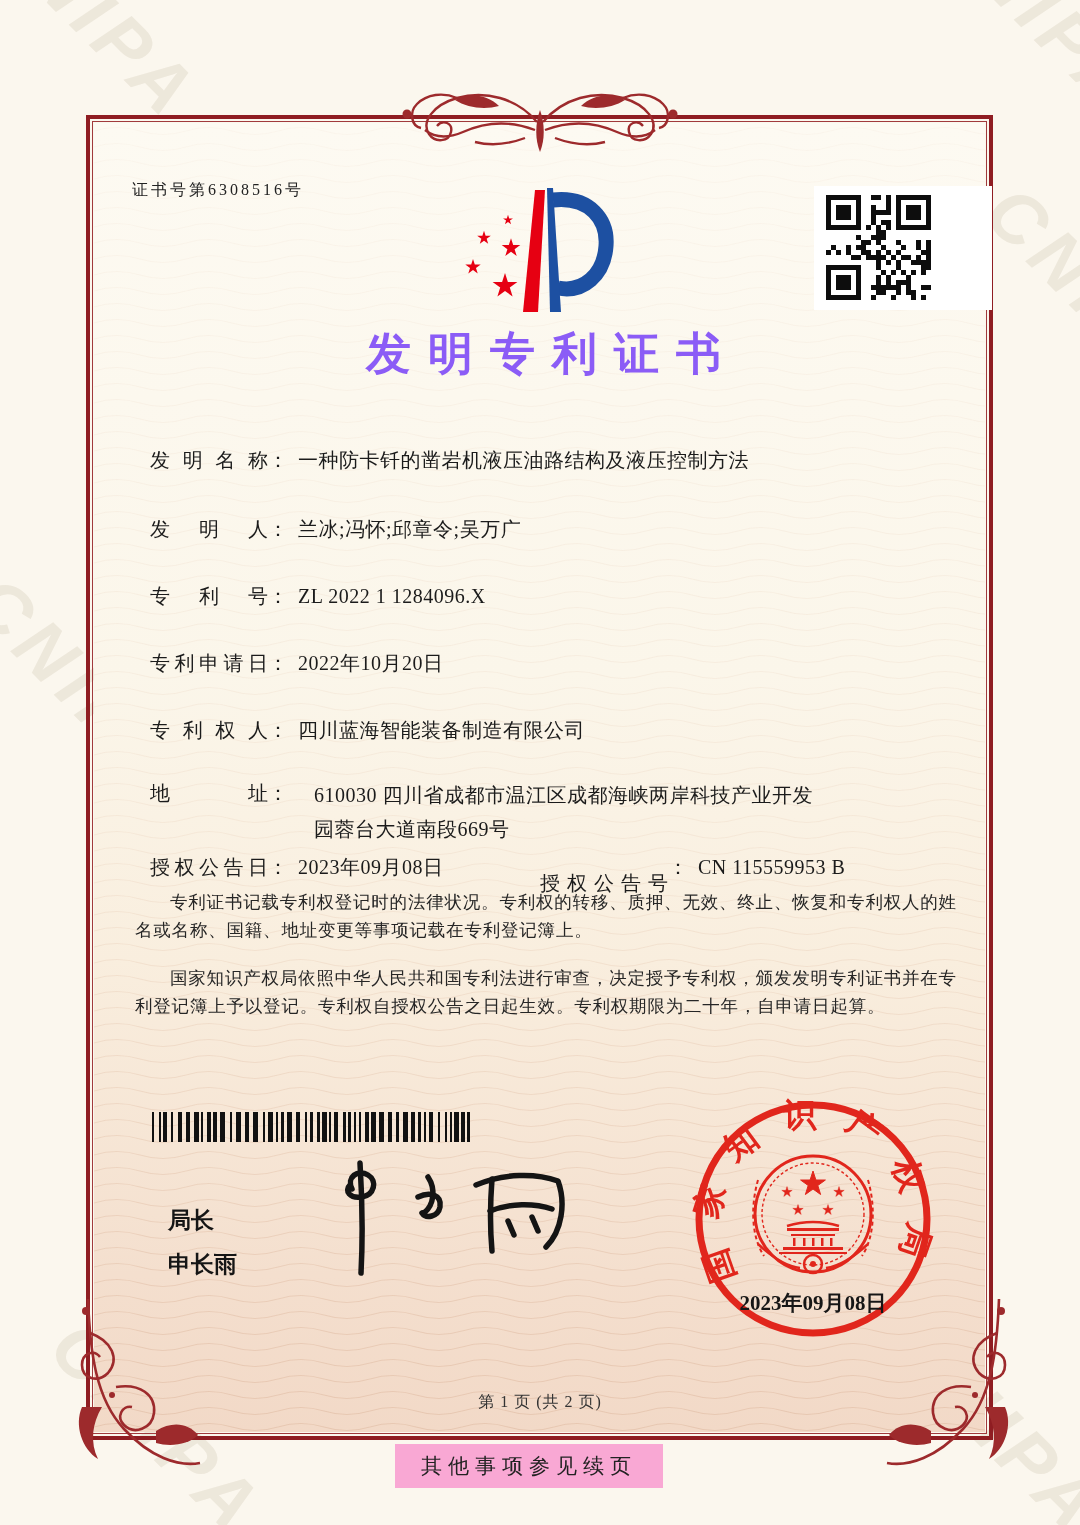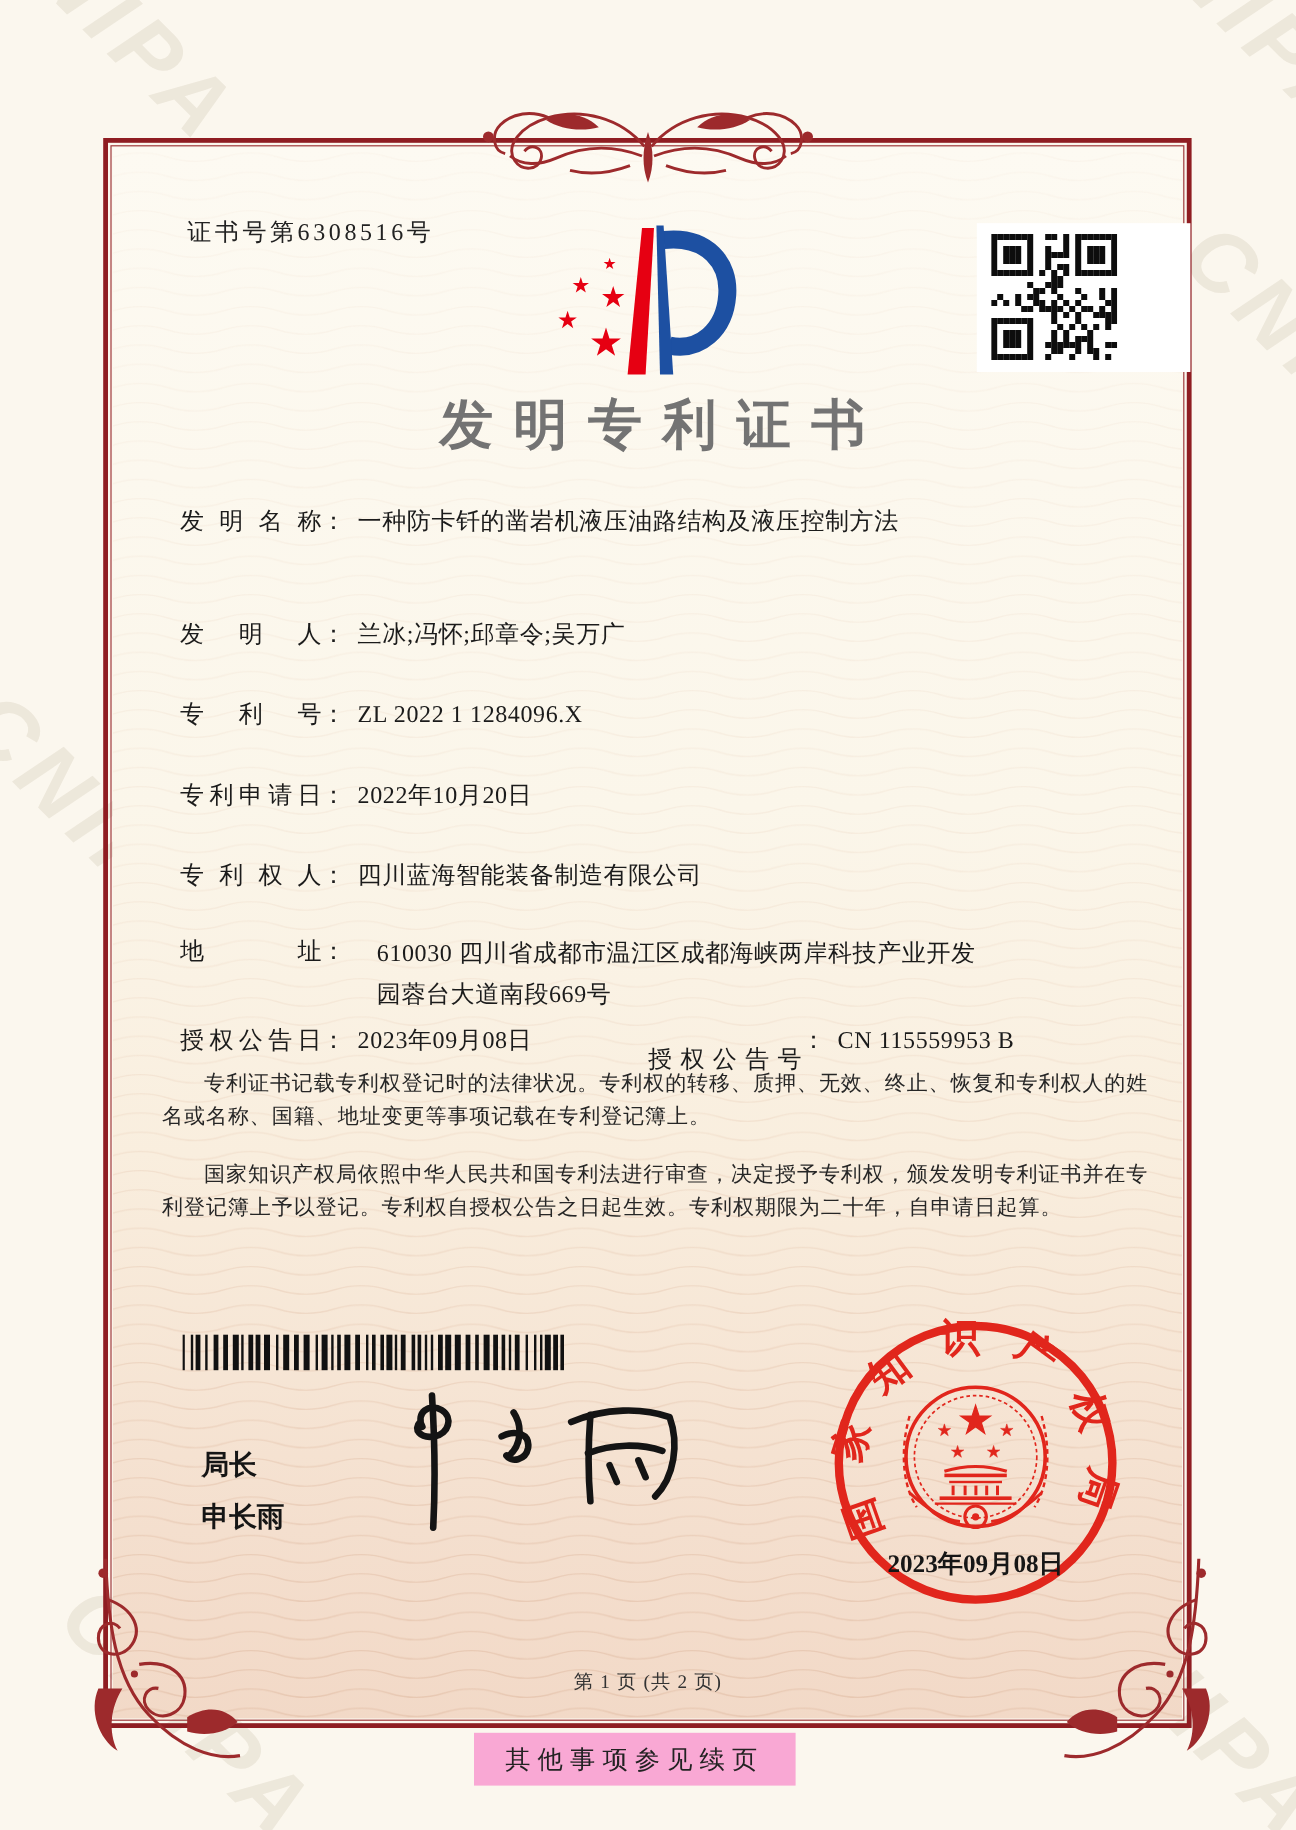--- a/index.html
+++ b/index.html
@@ -10,26 +10,26 @@
       font-weight:bold;font-style:italic;font-size:74px;letter-spacing:8px;
       color:rgba(150,132,96,0.13);transform:rotate(45deg);white-space:nowrap;pointer-events:none;}
   
   .frame{position:absolute;left:86px;top:115px;width:899px;height:1317px;
          border:4px solid #8f1d22;}
   .frame-inner{position:absolute;inset:2px;border:1px solid #a13a3c;}
   .interior{position:absolute;inset:4px;
             background:linear-gradient(180deg,#fdfaf2 0%,#fbf6ea 42%,#f9eede 64%,#f4dfce 88%,#f2d9c7 100%);}
   .waves{position:absolute;inset:0;width:100%;height:100%;opacity:.55;}
   
-  .cert-no{position:absolute;left:156px;top:180px;font-size:20px;letter-spacing:3px;color:#222;}
+  .cert-no{position:absolute;left:132px;top:180px;font-size:16px;letter-spacing:3px;color:#222;}
   .logo{position:absolute;left:455px;top:180px;}
   .qr-panel{position:absolute;left:814px;top:186px;width:178px;height:124px;background:#ffffff;}
   .qr-panel svg{position:absolute;left:12px;top:9px;}
   .doc-title{position:absolute;left:0;right:0;top:324px;text-align:center;
-             font-size:45px;font-weight:bold;letter-spacing:17px;color:#737373;margin-left:24px;}
+             font-size:45px;font-weight:bold;letter-spacing:17px;color:#8b5cf6;margin-left:24px;}
   
   .field-row{position:absolute;left:150px;width:820px;font-size:20px;line-height:30px;white-space:nowrap;}
   .flabel{display:inline-block;width:118px;text-align:justify;text-align-last:justify;vertical-align:top;}
   .fcolon{display:inline-block;width:22px;vertical-align:top;}
   .fvalue{margin-left:8px;letter-spacing:.5px;vertical-align:top;}
   .fvalue-wrap{display:inline-block;margin-left:24px;width:500px;letter-spacing:.5px;
                white-space:normal;line-height:34px;vertical-align:top;}
   .pair2{position:absolute;left:390px;top:0;}
   .pair2 .flabel{width:128px;margin-top:16px;}
   
@@ -347,21 +347,21 @@
         <rect x="85" y="95" width="5" height="5" fill="#0d0d0d"></rect>
         <rect x="45" y="100" width="5" height="5" fill="#0d0d0d"></rect>
         <rect x="65" y="100" width="5" height="5" fill="#0d0d0d"></rect>
         <rect x="85" y="100" width="5" height="5" fill="#0d0d0d"></rect>
         <rect x="95" y="100" width="5" height="5" fill="#0d0d0d"></rect>
       </svg>
   </div>
 
   <div class="doc-title">发明专利证书</div>
 
-  <div class="field-row" style="top:420px">
+  <div class="field-row" style="top:445px">
     <span class="flabel">发明名称</span><span class="fcolon">：</span><span class="fvalue">一种防卡钎的凿岩机液压油路结构及液压控制方法</span>
   </div>
   <div class="field-row" style="top:514px">
     <span class="flabel">发明人</span><span class="fcolon">：</span><span class="fvalue">兰冰;冯怀;邱章令;吴万广</span>
   </div>
   <div class="field-row" style="top:581px">
     <span class="flabel">专利号</span><span class="fcolon">：</span><span class="fvalue">ZL 2022 1 1284096.X</span>
   </div>
   <div class="field-row" style="top:648px">
     <span class="flabel">专利申请日</span><span class="fcolon">：</span><span class="fvalue">2022年10月20日</span>

